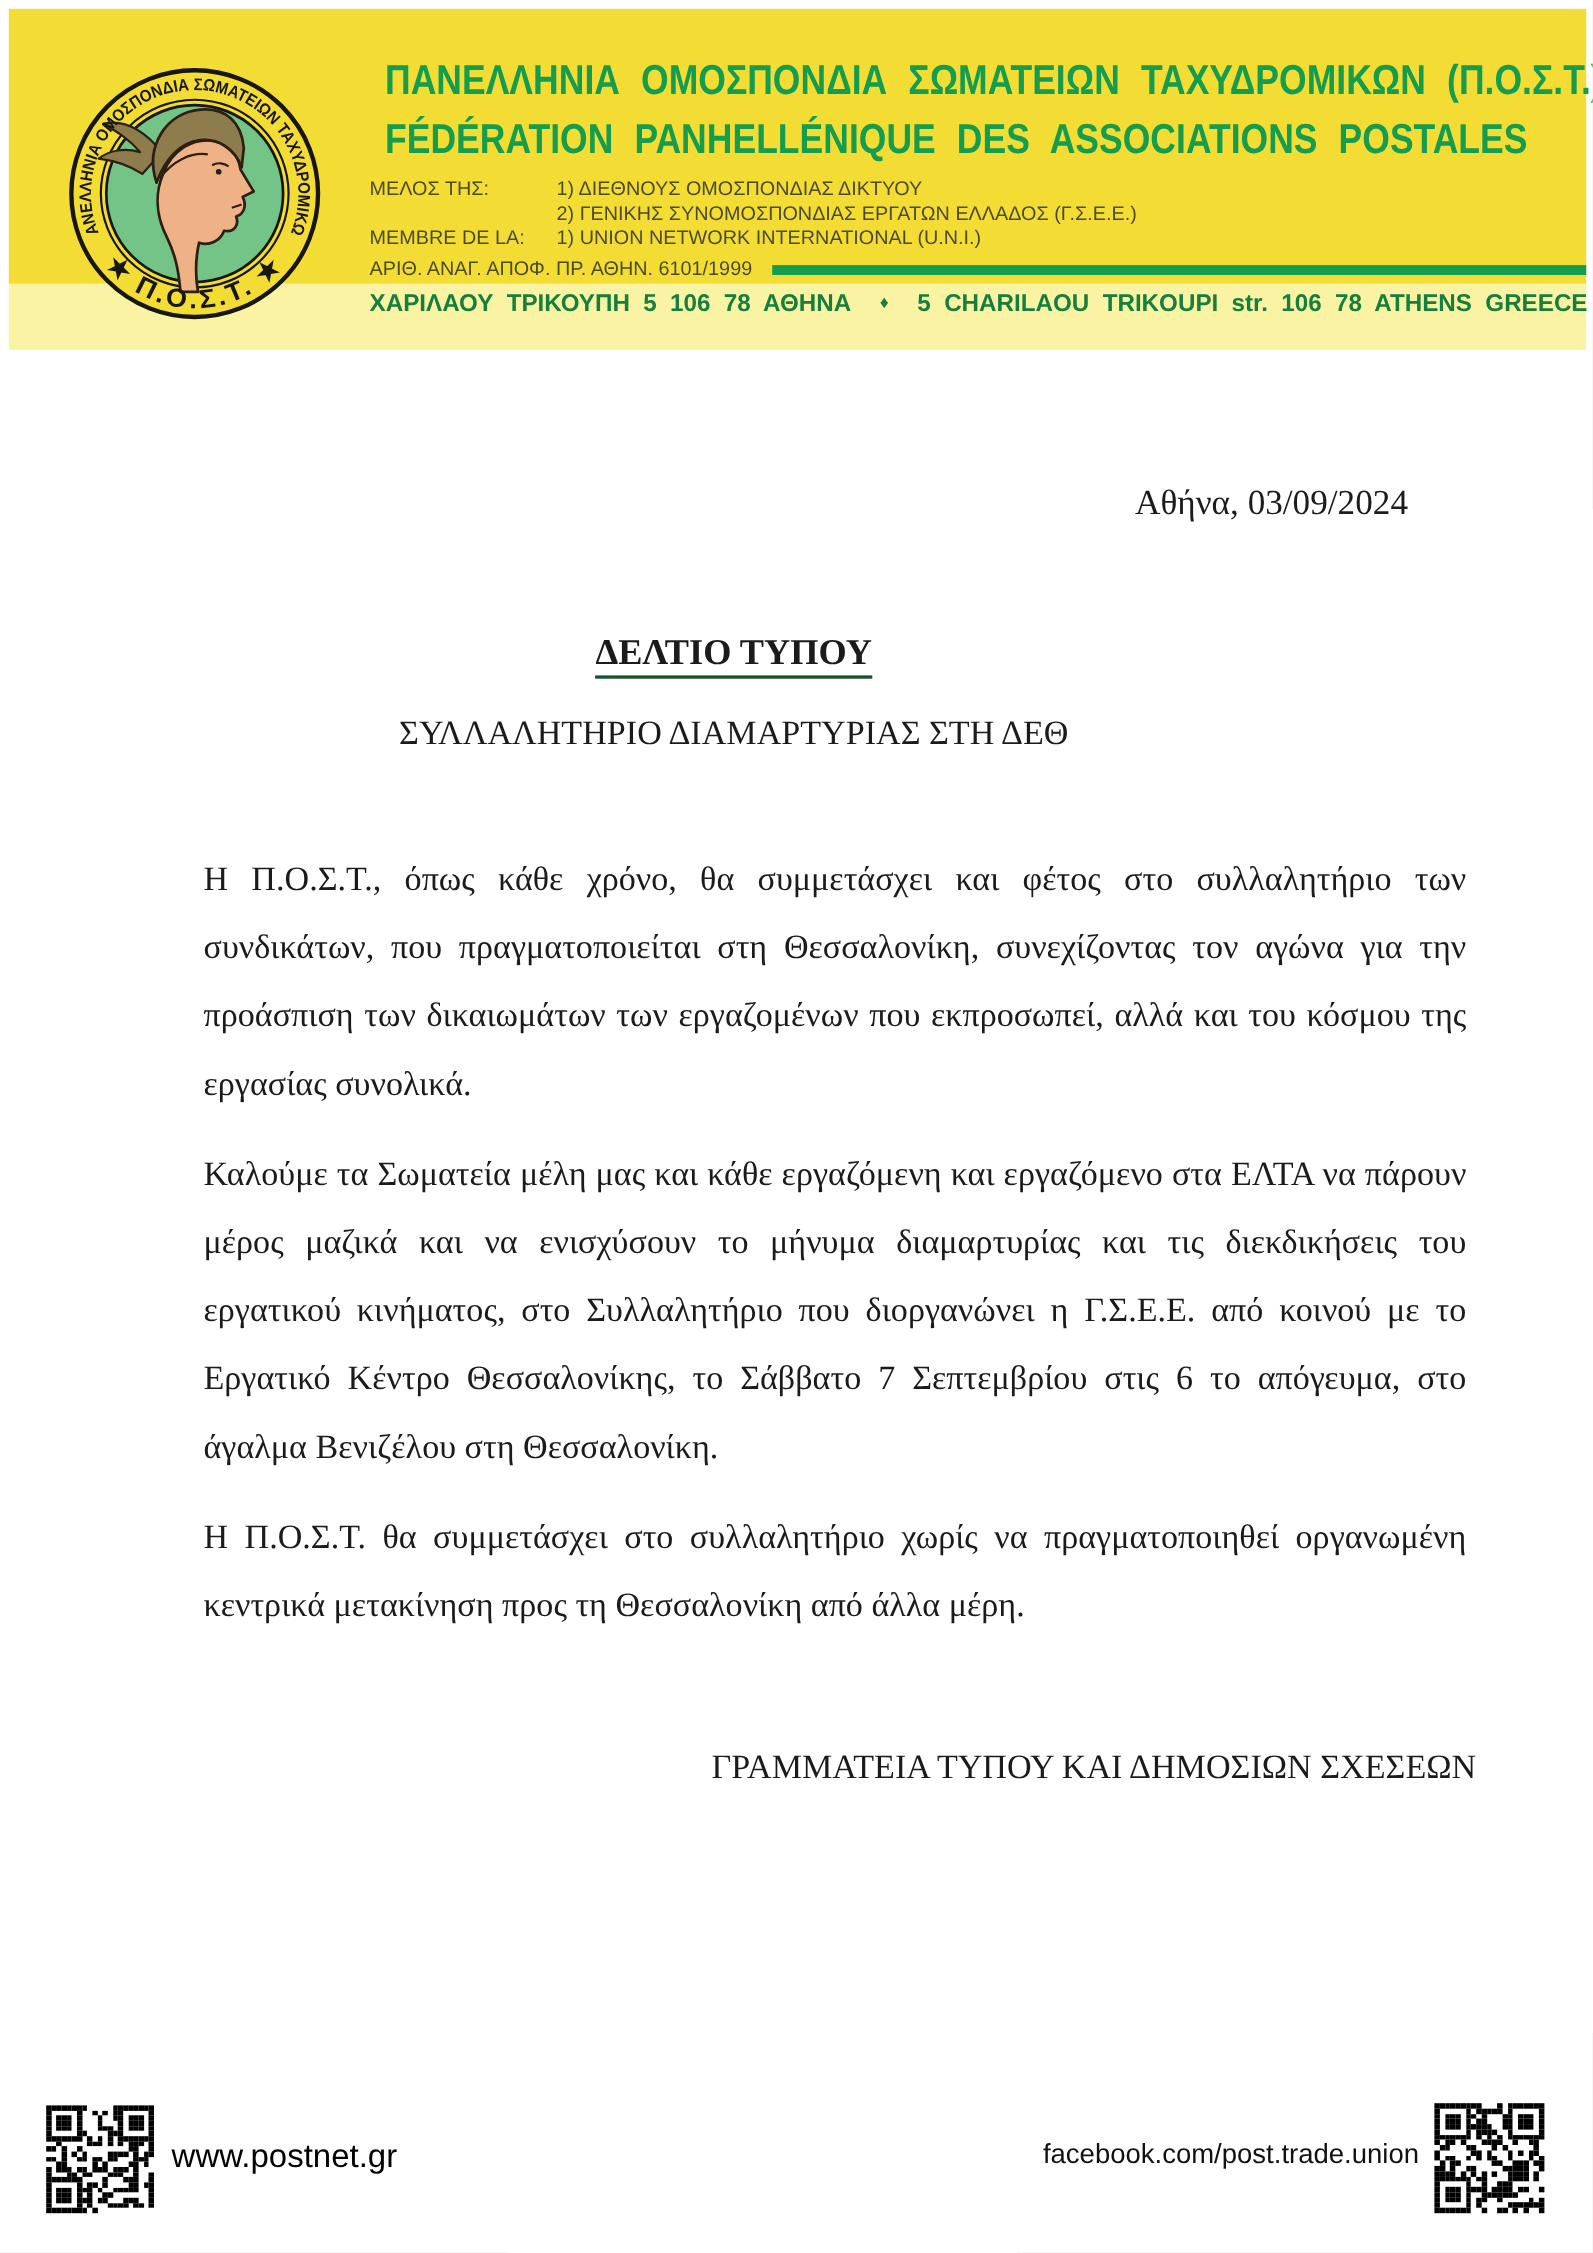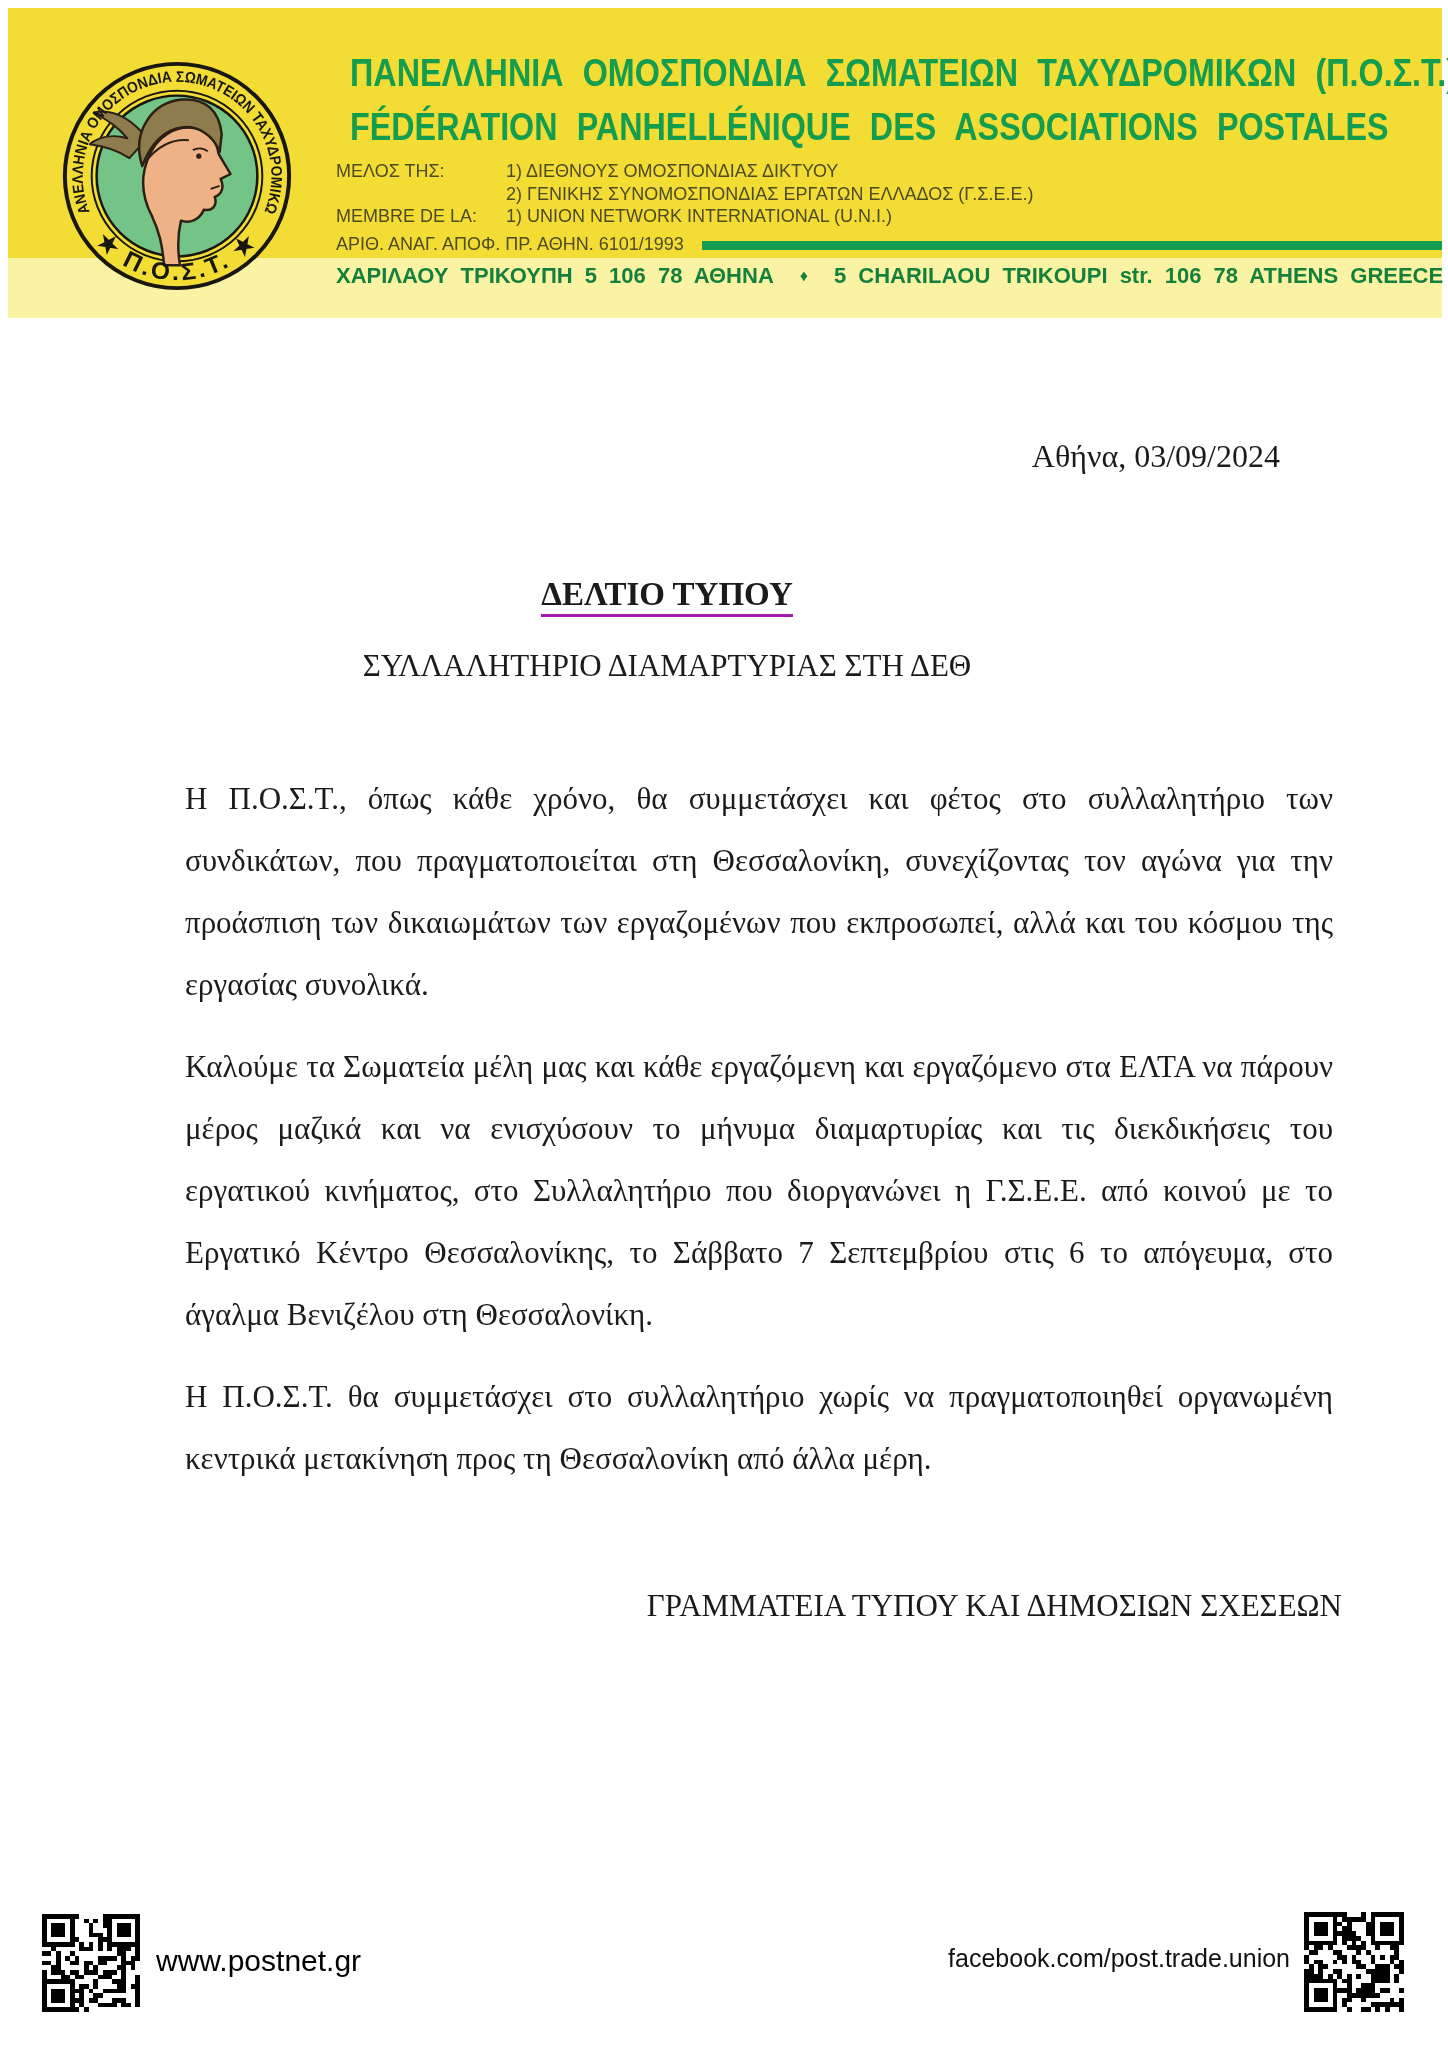--- a/index.html
+++ b/index.html
@@ -39,21 +39,21 @@
     font-size:22px; word-spacing:6px; display:flex; align-items:baseline; gap:26px; }
   .addr1 { top:263px; }
   .addr2 { top:293px; gap:30px; }
   .addr .dia { font-size:16px; align-self:center; }
 
   
   .date-line { position:absolute; left:700px; top:438px; width:580px;
     text-align:right; font-size:32px; }
   .heading-block { position:absolute; left:120px; width:1094px; text-align:center; }
   .doc-title { top:576px; font-size:33px; font-weight:bold; }
-  .doc-title span { border-bottom:3px solid #a21caf; padding-bottom:2px; }
+  .doc-title span { border-bottom:3px solid #14532d; padding-bottom:2px; }
   .doc-subtitle { top:648px; font-size:31px; }
 
   .para { position:absolute; left:185px; width:1148px;
     font-size:31px; line-height:62px; text-align:justify; }
   .p1 { top:768px; }
   .p2 { top:1036px; }
   .p3 { top:1366px; }
 
   .signature { position:absolute; left:185px; top:1588px; width:1157px;
     text-align:right; font-size:31px; }
@@ -107,21 +107,21 @@
     <span class="lbl">ΜΕΛΟΣ ΤΗΣ:</span>
     <span class="itm">1) ΔΙΕΘΝΟΥΣ ΟΜΟΣΠΟΝΔΙΑΣ ΔΙΚΤΥΟΥ</span>
     <span class="lbl"></span>
     <span class="itm">2) ΓΕΝΙΚΗΣ ΣΥΝΟΜΟΣΠΟΝΔΙΑΣ ΕΡΓΑΤΩΝ ΕΛΛΑΔΟΣ (Γ.Σ.Ε.Ε.)</span>
     <span class="lbl">MEMBRE DE LA:</span>
     <span class="itm">1) UNION NETWORK INTERNATIONAL (U.N.I.)</span>
     <span class="lbl"></span>
   </div>
 
   <div class="reg-row">
-    <span>ΑΡΙΘ. ΑΝΑΓ. ΑΠΟΦ. ΠΡ. ΑΘΗΝ. 6101/1993</span>
+    <span>ΑΡΙΘ. ΑΝΑΓ. ΑΠΟΦ. ΠΡ. ΑΘΗΝ. 6101/1999</span>
     <span class="reg-bar"></span>
   </div>
 
   <div class="addr addr1">
     <span>ΧΑΡΙΛΑΟΥ ΤΡΙΚΟΥΠΗ 5 106 78 ΑΘΗΝΑ</span>
     <span class="dia">♦</span>
     <span>5 CHARILAOU TRIKOUPI str. 106 78 ATHENS GREECE</span>
   </div>
 
   <div class="date-line">Αθήνα, 03/09/2024</div>

